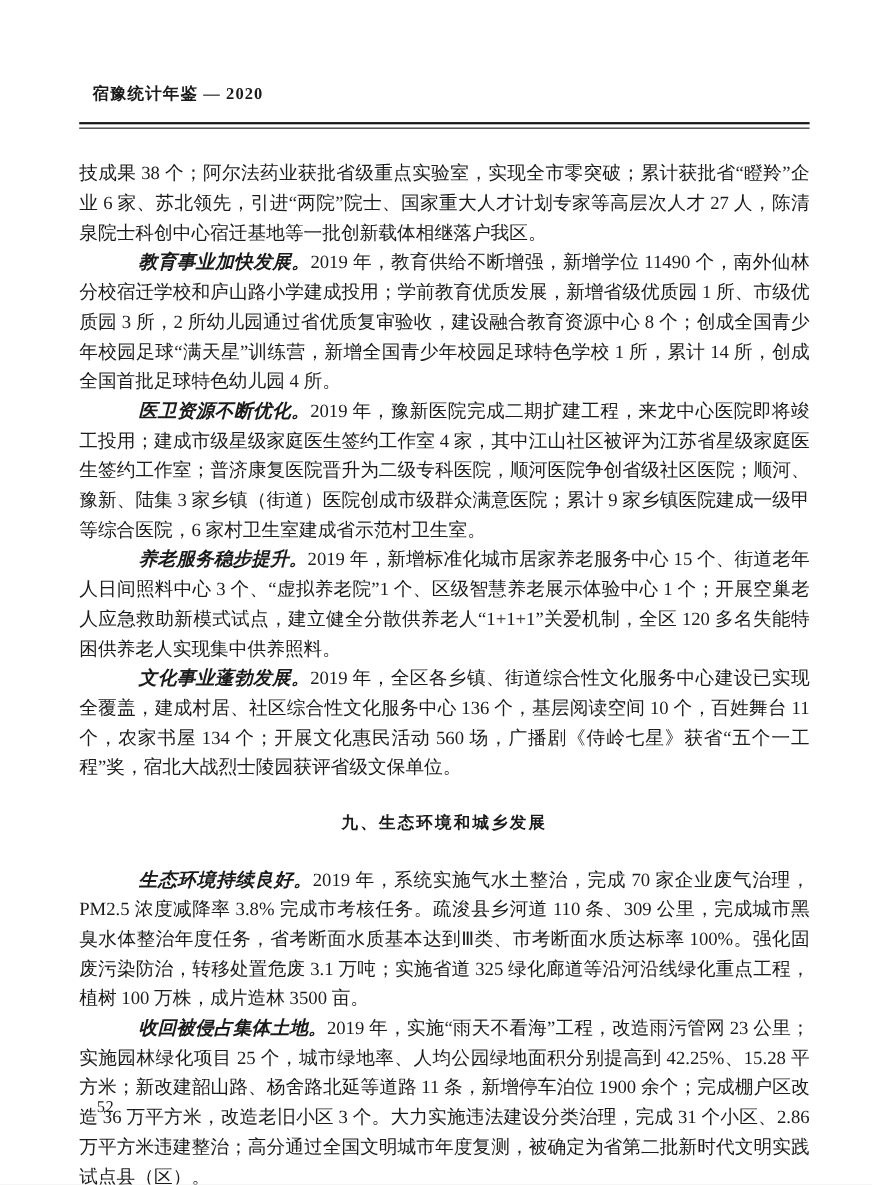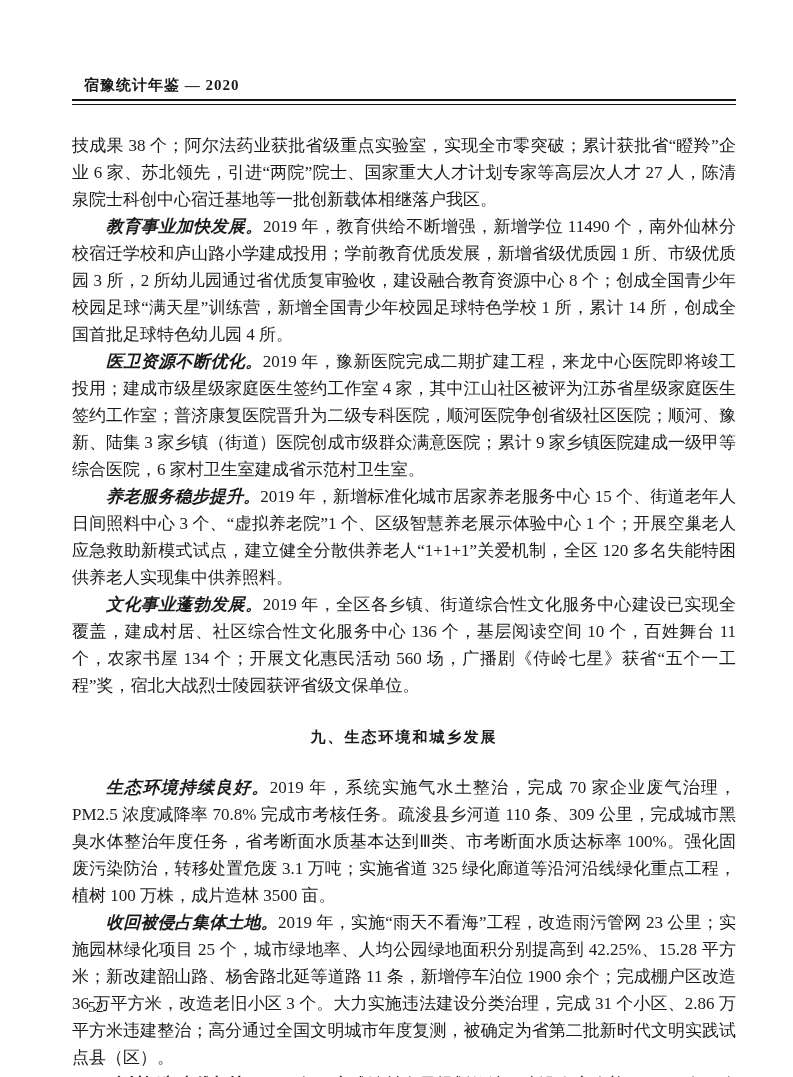--- a/index.html
+++ b/index.html
@@ -17,36 +17,37 @@
     position: absolute;
     left: 72px;
     top: 76px;
     width: 664px;
   }
   .running-head {
     font-size: 15px;
     font-weight: bold;
     letter-spacing: 1px;
     padding-left: 12px;
-    padding-bottom: 4px;
+    padding-bottom: 16px;
   }
   .rule-thick { border-top: 2px solid #141414; }
   .rule-thin  { border-top: 1px solid #141414; margin-top: 3px; }
   .body-text {
     margin-top: 27px;
     font-size: 17px;
     line-height: 27px;
     text-align: justify;
     text-justify: inter-ideograph;
   }
   .body-text p { text-indent: 2em; }
   .body-text p.continuation { text-indent: 0; }
   .lead {
     font-weight: bold;
     font-style: italic;
+    margin-left: 20px;
   }
   .section-heading {
     font-size: 15px;
     font-weight: bold;
     text-align: center;
     letter-spacing: 2px;
     margin: 25px 0 23px 0;
     line-height: 27px;
   }
   .page-number {
@@ -76,21 +77,21 @@
       <p><span class="lead">教育事业加快发展。</span><span>2019 年，教育供给不断增强，新增学位 11490 个，南外仙林分校宿迁学校和庐山路小学建成投用；学前教育优质发展，新增省级优质园 1 所、市级优质园 3 所，2 所幼儿园通过省优质复审验收，建设融合教育资源中心 8 个；创成全国青少年校园足球“满天星”训练营，新增全国青少年校园足球特色学校 1 所，累计 14 所，创成全国首批足球特色幼儿园 4 所。</span></p>
 
       <p><span class="lead">医卫资源不断优化。</span><span>2019 年，豫新医院完成二期扩建工程，来龙中心医院即将竣工投用；建成市级星级家庭医生签约工作室 4 家，其中江山社区被评为江苏省星级家庭医生签约工作室；普济康复医院晋升为二级专科医院，顺河医院争创省级社区医院；顺河、豫新、陆集 3 家乡镇（街道）医院创成市级群众满意医院；累计 9 家乡镇医院建成一级甲等综合医院，6 家村卫生室建成省示范村卫生室。</span></p>
 
       <p><span class="lead">养老服务稳步提升。</span><span>2019 年，新增标准化城市居家养老服务中心 15 个、街道老年人日间照料中心 3 个、“虚拟养老院”1 个、区级智慧养老展示体验中心 1 个；开展空巢老人应急救助新模式试点，建立健全分散供养老人“1+1+1”关爱机制，全区 120 多名失能特困供养老人实现集中供养照料。</span></p>
 
       <p><span class="lead">文化事业蓬勃发展。</span><span>2019 年，全区各乡镇、街道综合性文化服务中心建设已实现全覆盖，建成村居、社区综合性文化服务中心 136 个，基层阅读空间 10 个，百姓舞台 11 个，农家书屋 134 个；开展文化惠民活动 560 场，广播剧《侍岭七星》获省“五个一工程”奖，宿北大战烈士陵园获评省级文保单位。</span></p>
 
       <h2 class="section-heading">九、生态环境和城乡发展</h2>
 
-      <p><span class="lead">生态环境持续良好。</span><span>2019 年，系统实施气水土整治，完成 70 家企业废气治理，PM2.5 浓度减降率 70.8% 完成市考核任务。疏浚县乡河道 110 条、309 公里，完成城市黑臭水体整治年度任务，省考断面水质基本达到Ⅲ类、市考断面水质达标率 100%。强化固废污染防治，转移处置危废 3.1 万吨；实施省道 325 绿化廊道等沿河沿线绿化重点工程，植树 100 万株，成片造林 3500 亩。</span></p>
+      <p><span class="lead">生态环境持续良好。</span><span>2019 年，系统实施气水土整治，完成 70 家企业废气治理，PM2.5 浓度减降率 3.8% 完成市考核任务。疏浚县乡河道 110 条、309 公里，完成城市黑臭水体整治年度任务，省考断面水质基本达到Ⅲ类、市考断面水质达标率 100%。强化固废污染防治，转移处置危废 3.1 万吨；实施省道 325 绿化廊道等沿河沿线绿化重点工程，植树 100 万株，成片造林 3500 亩。</span></p>
 
       <p><span class="lead">收回被侵占集体土地。</span><span>2019 年，实施“雨天不看海”工程，改造雨污管网 23 公里；实施园林绿化项目 25 个，城市绿地率、人均公园绿地面积分别提高到 42.25%、15.28 平方米；新改建韶山路、杨舍路北延等道路 11 条，新增停车泊位 1900 余个；完成棚户区改造 36 万平方米，改造老旧小区 3 个。大力实施违法建设分类治理，完成 31 个小区、2.86 万平方米违建整治；高分通过全国文明城市年度复测，被确定为省第二批新时代文明实践试点县（区）。</span></p>
 
       <p><span class="lead">乡村振兴步伐加快。</span><span>2019 年，完成镇村布局规划修编，建设农房改善项目 31 个、改善农民住房条件 10039 户，5 个项目入选省级农房改善示范项目、全省最多，仰化涧河项目获省委娄书记“点赞”。深入开展农村公共空间治理，收回被侵占集体土地 8.46 万亩，带动村集体年均增收超 35 万元。全面整治农村人居环境，建成“四好农村路”202 公里，提档升级农村公路 91 公里，新建村级污水</span></p>
 
     </main>
   </div>
 
   <div class="page-number">52</div>
 </div>

